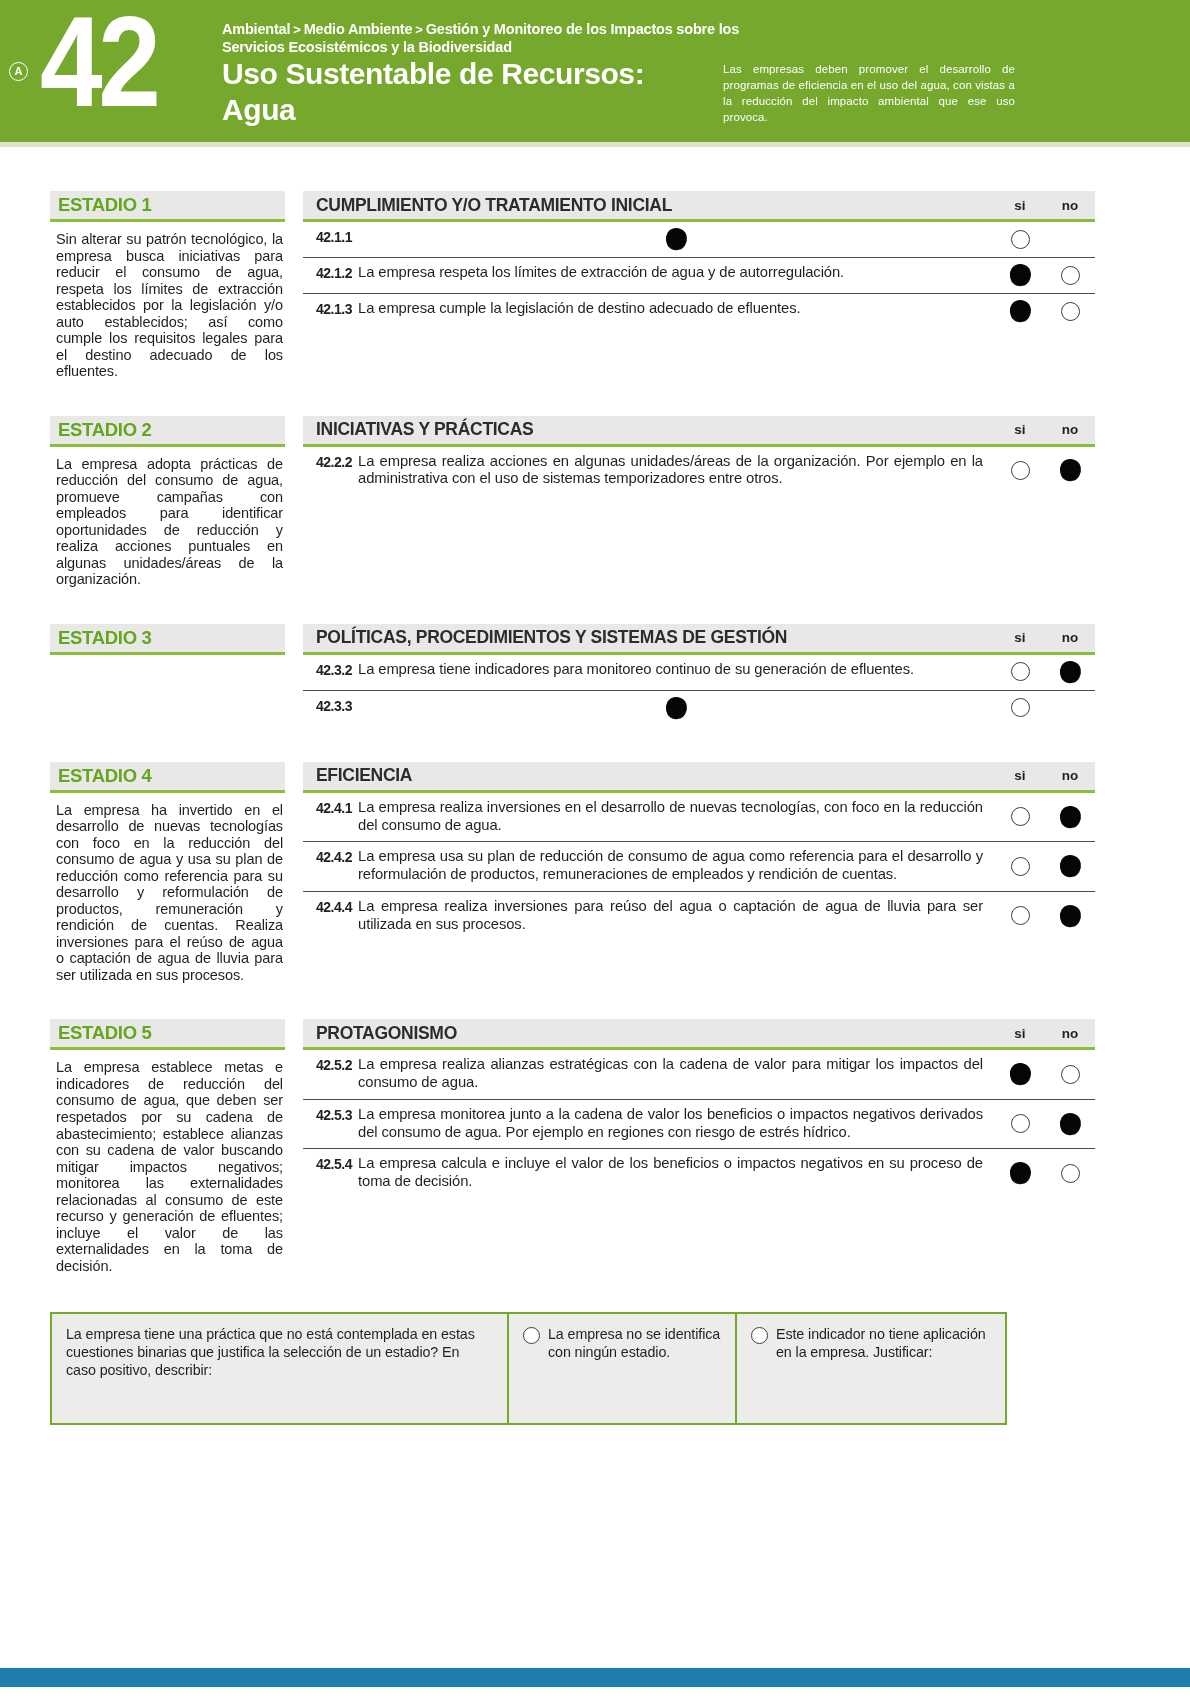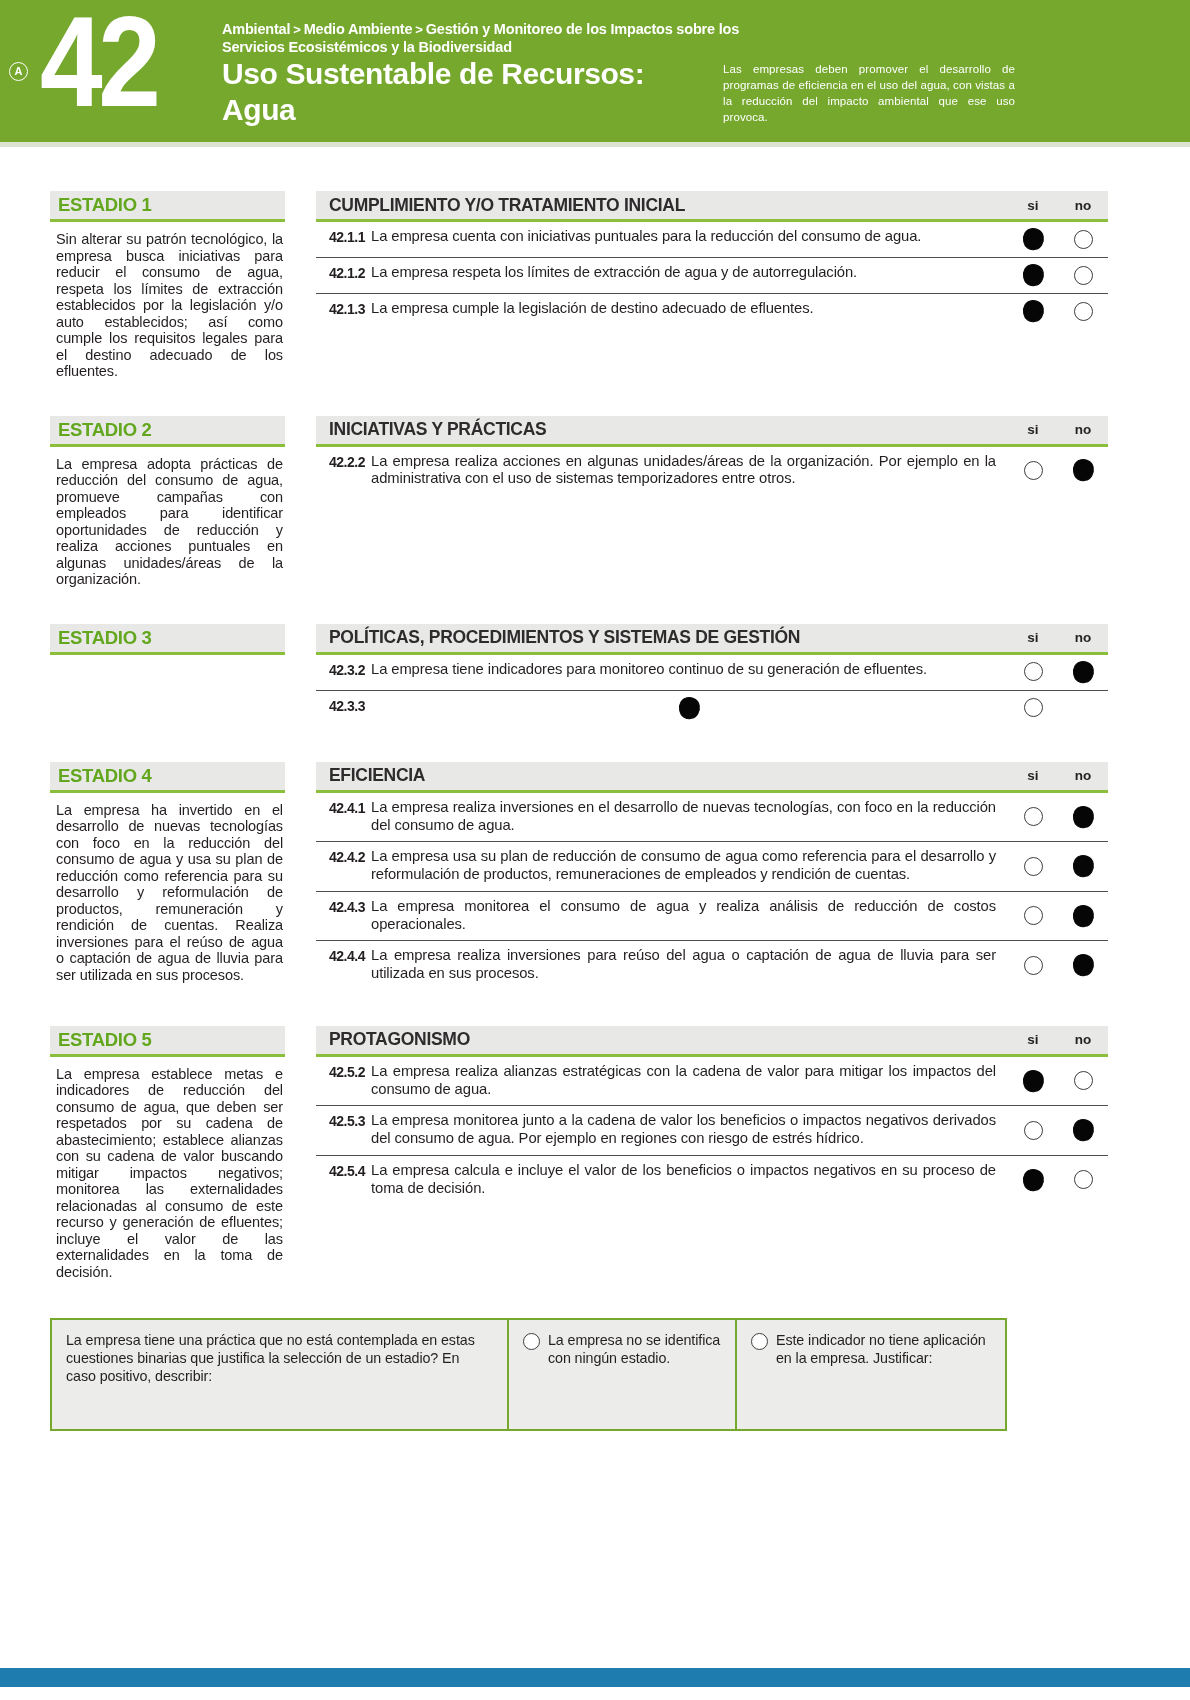--- a/index.html
+++ b/index.html
@@ -53,21 +53,21 @@
   }
   .banner-desc{
     position:absolute;left:723px;top:62px;width:292px;
     color:#fff;font-size:11.5px;line-height:1.38;
     text-align:justify;letter-spacing:0.1px;
   }
 
   
   .content{width:1045px;margin-left:50px;}
   .stage{
-    display:grid;grid-template-columns:235px 792px;column-gap:31px;
+    display:grid;grid-template-columns:235px 792px;column-gap:18px;
     margin-top:36px;
   }
   .stage.first{margin-top:44px;}
   .bar{
     height:31px;background:var(--bar-gray);
     border-bottom:3px solid var(--accent-green);
     display:grid;align-items:center;
   }
   .bar-left{grid-template-columns:1fr;}
   .bar-right{grid-template-columns:1fr 50px 50px;}
@@ -153,21 +153,20 @@
     </div>
     <div class="col-right">
       <div class="bar bar-right">
         <span class="criteria-title">CUMPLIMIENTO Y/O TRATAMIENTO INICIAL</span>
         <span class="colhead">si</span>
         <span class="colhead">no</span>
       </div>
       <div class="rows">
   <div class="qrow">
     <span class="qcode">42.1.1</span>
-    <span class="qtext">La empresa cuenta con iniciativas puntuales para la reducción del consumo de agua.</span>
     <span class="qcell">
               <span class="radio filled"></span>
             </span>
     <span class="qcell">
               <span class="radio"></span>
             </span>
   </div>
 
   <div class="qrow">
     <span class="qcode">42.1.2</span>
@@ -290,30 +289,20 @@
     <span class="qcode">42.4.2</span>
     <span class="qtext">La empresa usa su plan de reducción de consumo de agua como referencia para el desarrollo y reformulación de productos, remuneraciones de empleados y rendición de cuentas.</span>
     <span class="qcell">
               <span class="radio"></span>
             </span>
     <span class="qcell">
               <span class="radio filled"></span>
             </span>
   </div>
 
-  <div class="qrow">
-    <span class="qcode">42.4.3</span>
-    <span class="qtext">La empresa monitorea el consumo de agua y realiza análisis de reducción de costos operacionales.</span>
-    <span class="qcell">
-              <span class="radio"></span>
-            </span>
-    <span class="qcell">
-              <span class="radio filled"></span>
-            </span>
-  </div>
 
   <div class="qrow">
     <span class="qcode">42.4.4</span>
     <span class="qtext">La empresa realiza inversiones para reúso del agua o captación de agua de lluvia para ser utilizada en sus procesos.</span>
     <span class="qcell">
               <span class="radio"></span>
             </span>
     <span class="qcell">
               <span class="radio filled"></span>
             </span>

